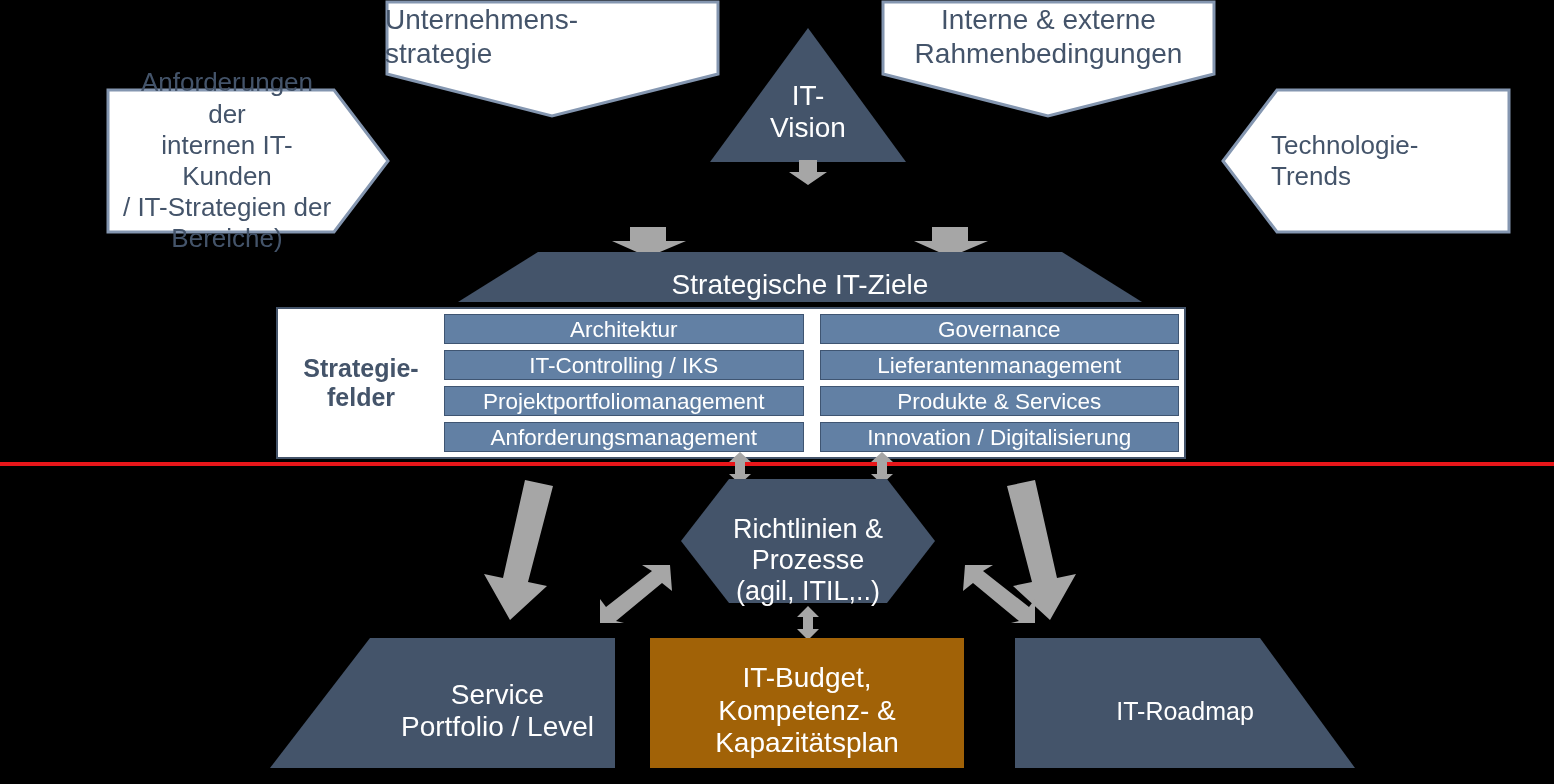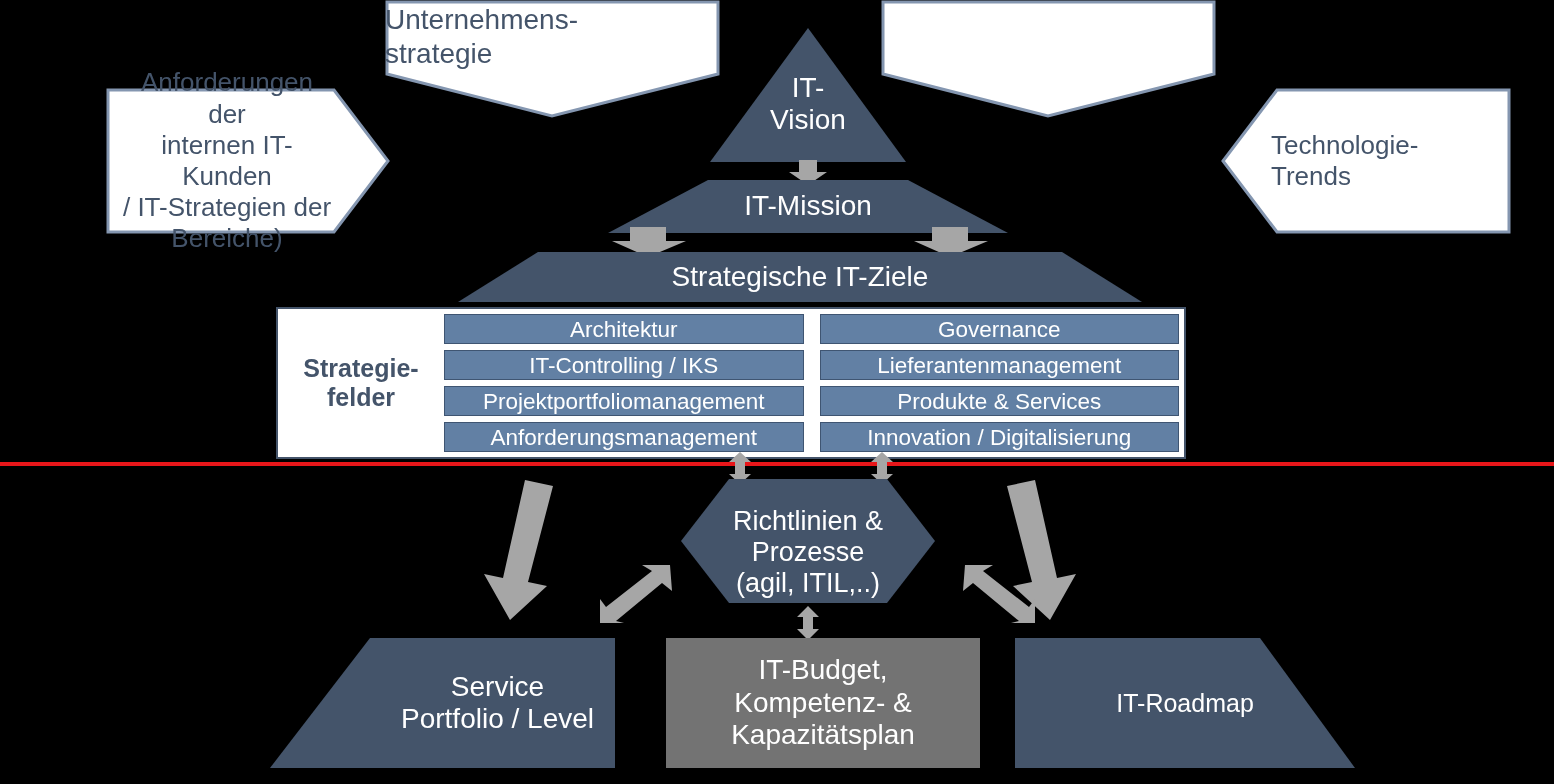--- a/index.html
+++ b/index.html
@@ -9,23 +9,23 @@
   .abs{position:absolute;}
   .callout-wrap{position:absolute;}
   .callout-svg{position:absolute;left:0;top:0;}
   .callout-text{
     position:absolute;left:0;top:0;width:100%;
     color:#44546a;line-height:1.2;box-sizing:border-box;
     display:flex;flex-direction:column;justify-content:center;
   }
 
   
-  .dark{background:#737373;color:#fff;margin-left:16px;}
+  .dark{background:#a16207;color:#fff;}
   .shape-text{
-    position:absolute;left:0;top:0;width:100%;height:100%;
+    position:absolute;left:0;top:8px;width:100%;height:100%;
     display:flex;align-items:center;justify-content:center;
     color:#ffffff;text-align:center;line-height:1.16;
     pointer-events:none;
   }
 
   
   #strategy-panel{
     position:absolute;background:#fff;border:2px solid #44546a;
     box-sizing:border-box;display:flex;align-items:stretch;
   }
@@ -57,20 +57,21 @@
     <svg class="callout-svg" width="335" height="118" viewBox="0 0 335 118">
       <polygon points="2,2 333,2 333,74 167,116 2,74" fill="#ffffff" stroke="#8496b0" stroke-width="3"></polygon>
     </svg>
     <div class="callout-text" style="height:74px;font-size:28px;text-align:left;">Unternehmens-<br>strategie</div>
   </div>
 
   <div class="callout-wrap" style="left:881px;top:0px;width:335px;height:118px;">
     <svg class="callout-svg" width="335" height="118" viewBox="0 0 335 118">
       <polygon points="2,2 333,2 333,74 167,116 2,74" fill="#ffffff" stroke="#8496b0" stroke-width="3"></polygon>
     </svg>
+    <div class="callout-text" style="height:74px;font-size:28px;text-align:center;">Interne &amp; externe<br>Rahmenbedingungen</div>
   </div>
 
   <div class="callout-wrap" style="left:106px;top:88px;width:284px;height:146px;">
     <svg class="callout-svg" width="284" height="146" viewBox="0 0 284 146">
       <polygon points="2,2 228,2 282,73 228,144 2,144" fill="#ffffff" stroke="#8496b0" stroke-width="3"></polygon>
     </svg>
     <div class="callout-text" style="height:146px;font-size:26px;text-align:center;padding-left:14px;padding-right:56px;">Anforderungen der<br>internen IT-Kunden<br>/ IT-Strategien der<br>Bereiche)</div>
   </div>
 
   <div class="callout-wrap" style="left:1221px;top:88px;width:290px;height:146px;">
@@ -86,26 +87,20 @@
     </svg>
     <div class="shape-text" style="font-size:28px;padding-top:44px;align-items:flex-start;">IT-<br>Vision</div>
   </div>
 
   <div class="abs" style="left:788px;top:160px;width:40px;height:26px;">
     <svg width="40" height="26" viewBox="0 0 40 26">
       <polygon points="11,0 29,0 29,12 39,12 20,25 1,12 11,12" fill="#a6a6a6"></polygon>
     </svg>
   </div>
 
-  <div class="abs" style="left:608px;top:180px;width:400px;height:53px;">
-    <svg width="400" height="53" viewBox="0 0 400 53">
-      <polygon points="100,0 300,0 400,53 0,53" fill="#44546a"></polygon>
-    </svg>
-    <div class="shape-text" style="font-size:28px;">IT-Mission</div>
-  </div>
 
   <div class="abs" style="left:614px;top:227px;width:84px;height:30px;">
     <svg width="84" height="30" viewBox="0 0 84 30">
       <polygon points="16,0 52,0 52,14 72,14 34,30 -2,14 16,14" fill="#a6a6a6"></polygon>
     </svg>
   </div>
   <div class="abs" style="left:916px;top:227px;width:84px;height:30px;">
     <svg width="84" height="30" viewBox="0 0 84 30">
       <polygon points="16,0 52,0 52,14 72,14 34,30 -2,14 16,14" fill="#a6a6a6"></polygon>
     </svg>

